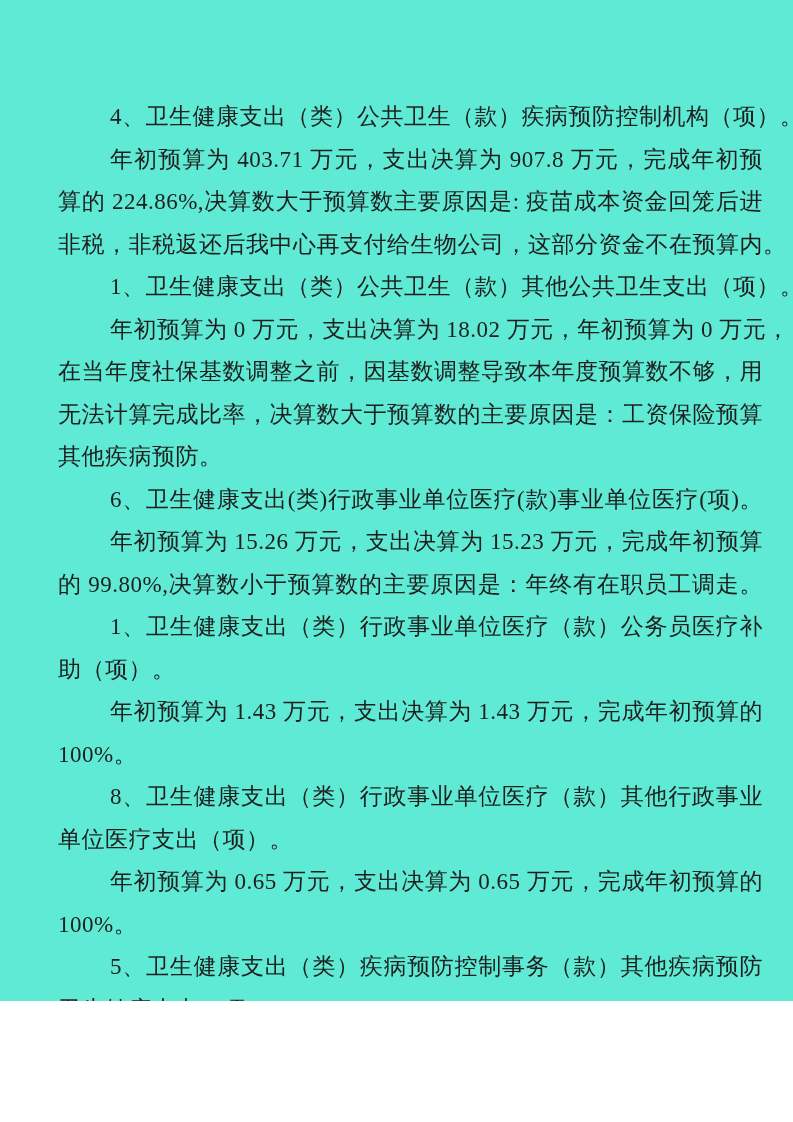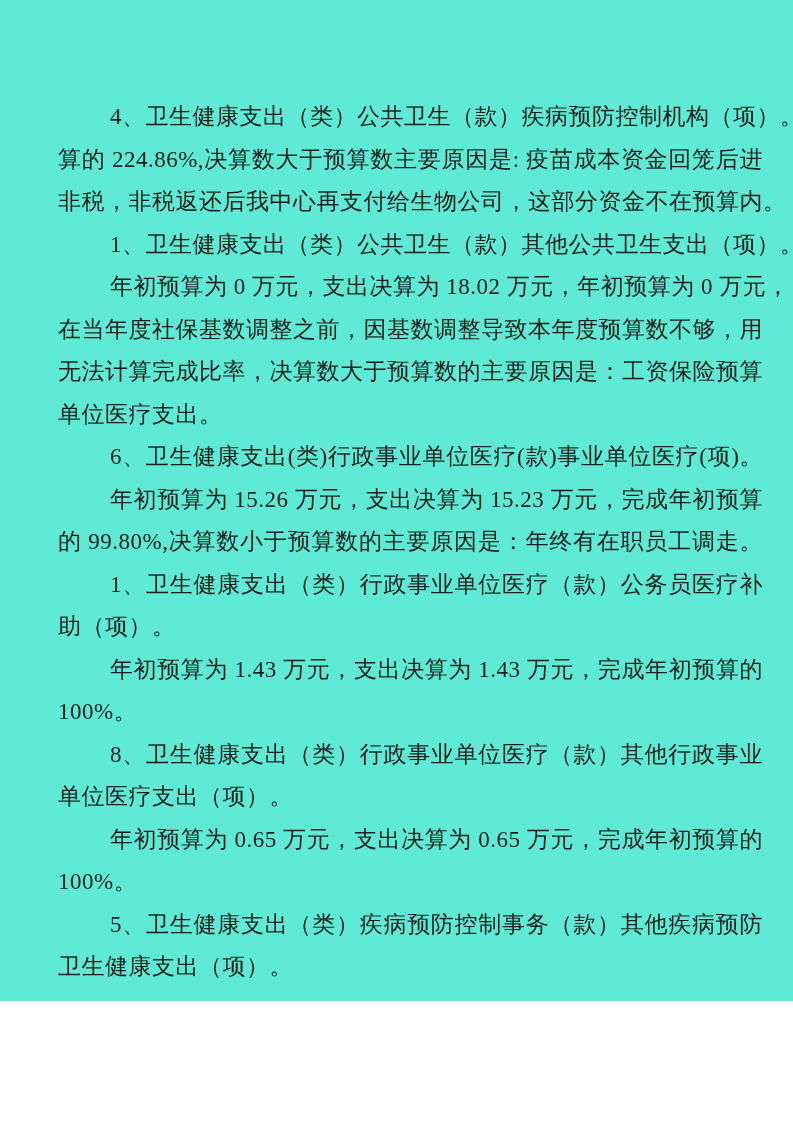--- a/index.html
+++ b/index.html
@@ -46,27 +46,28 @@
     color: #2a2a2a;
   }
 </style>
 </head>
 <body>
 
 <div class="page">
   <div class="content">
 
   <div class="doc-line indent fill">4、卫生健康支出（类）公共卫生（款）疾病预防控制机构（项）。</div>
+      <div class="doc-line indent fill">年初预算为 403.71 万元，支出决算为 907.8 万元，完成年初预</div>
       <div class="doc-line fill">算的 224.86%,决算数大于预算数主要原因是: 疫苗成本资金回笼后进</div>
       <div class="doc-line fill">非税，非税返还后我中心再支付给生物公司，这部分资金不在预算内。</div>
       <div class="doc-line indent fill">1、卫生健康支出（类）公共卫生（款）其他公共卫生支出（项）。</div>
       <div class="doc-line indent fill">年初预算为 0 万元，支出决算为 18.02 万元，年初预算为 0 万元，</div>
       <div class="doc-line fill">在当年度社保基数调整之前，因基数调整导致本年度预算数不够，用</div>
       <div class="doc-line fill">无法计算完成比率，决算数大于预算数的主要原因是：工资保险预算</div>
-      <div class="doc-line">单位医疗支出。</div>
+      <div class="doc-line">其他疾病预防。</div>
       <div class="doc-line indent fill">6、卫生健康支出(类)行政事业单位医疗(款)事业单位医疗(项)。</div>
       <div class="doc-line indent fill">年初预算为 15.26 万元，支出决算为 15.23 万元，完成年初预算</div>
       <div class="doc-line fill">的 99.80%,决算数小于预算数的主要原因是：年终有在职员工调走。</div>
       <div class="doc-line indent fill">1、卫生健康支出（类）行政事业单位医疗（款）公务员医疗补</div>
       <div class="doc-line">助（项）。</div>
       <div class="doc-line indent fill">年初预算为 1.43 万元，支出决算为 1.43 万元，完成年初预算的</div>
       <div class="doc-line">100%。</div>
       <div class="doc-line indent fill">8、卫生健康支出（类）行政事业单位医疗（款）其他行政事业</div>
       <div class="doc-line">单位医疗支出（项）。</div>
       <div class="doc-line indent fill">年初预算为 0.65 万元，支出决算为 0.65 万元，完成年初预算的</div>

